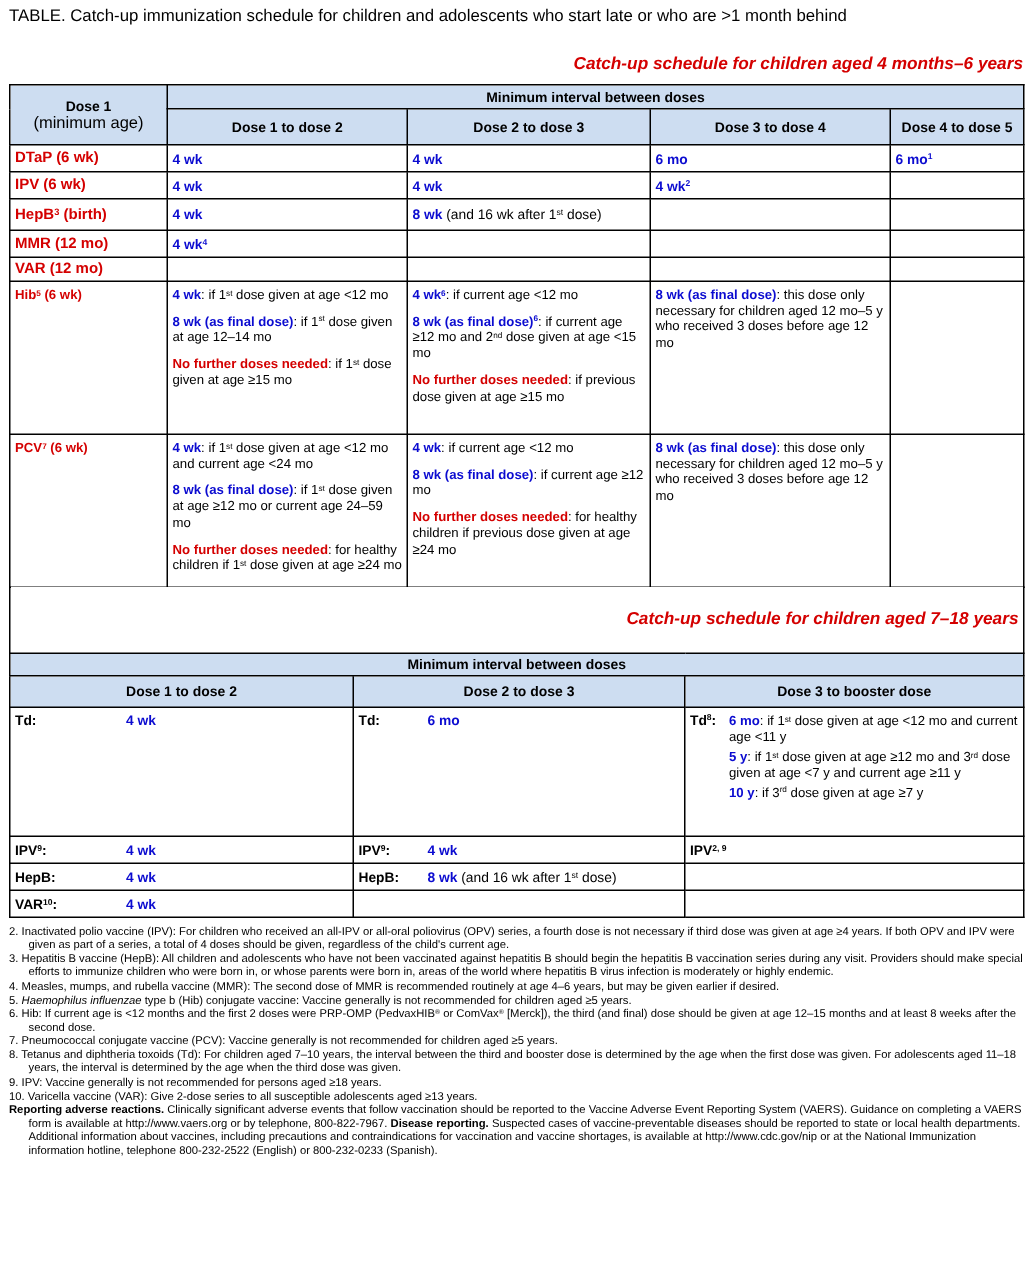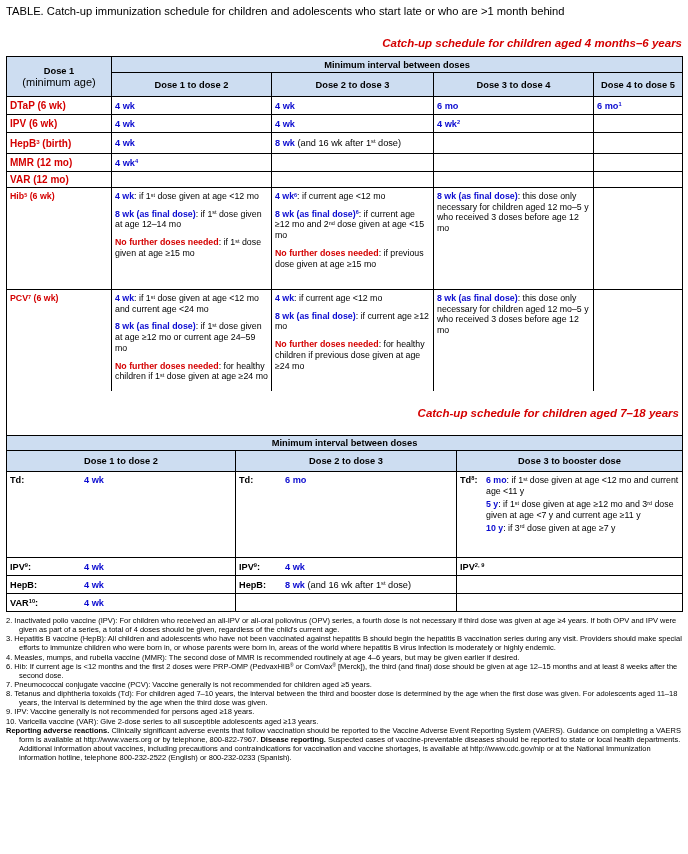--- a/index.html
+++ b/index.html
@@ -321,20 +321,23 @@
     <div class="fn">
         <div class="para"><span>2. Inactivated polio vaccine (IPV): For children who received an all-IPV or all-oral poliovirus (OPV) series, a fourth dose is not necessary if third dose was given at age ≥4 years. If both OPV and IPV were given as part of a series, a total of 4 doses should be given, regardless of the child's current age.</span></div>
       </div>
     <div class="fn">
         <div class="para"><span>3. Hepatitis B vaccine (HepB): All children and adolescents who have not been vaccinated against hepatitis B should begin the hepatitis B vaccination series during any visit. Providers should make special efforts to immunize children who were born in, or whose parents were born in, areas of the world where hepatitis B virus infection is moderately or highly endemic.</span></div>
       </div>
     <div class="fn">
         <div class="para"><span>4. Measles, mumps, and rubella vaccine (MMR): The second dose of MMR is recommended routinely at age 4–6 years, but may be given earlier if desired.</span></div>
       </div>
     <div class="fn">
+        <div class="para"><span>5. </span><span class="i">Haemophilus influenzae</span><span> type b (Hib) conjugate vaccine: Vaccine generally is not recommended for children aged ≥5 years.</span></div>
+      </div>
+    <div class="fn">
         <div class="para"><span>6. Hib: If current age is &lt;12 months and the first 2 doses were PRP-OMP (PedvaxHIB</span><span class="sup">®</span><span> or ComVax</span><span class="sup">®</span><span> [Merck]), the third (and final) dose should be given at age 12–15 months and at least 8 weeks after the second dose.</span></div>
       </div>
     <div class="fn">
         <div class="para"><span>7. Pneumococcal conjugate vaccine (PCV): Vaccine generally is not recommended for children aged ≥5 years.</span></div>
       </div>
     <div class="fn">
         <div class="para"><span>8. Tetanus and diphtheria toxoids (Td): For children aged 7–10 years, the interval between the third and booster dose is determined by the age when the first dose was given. For adolescents aged 11–18 years, the interval is determined by the age when the third dose was given.</span></div>
       </div>
     <div class="fn">
         <div class="para"><span>9. IPV: Vaccine generally is not recommended for persons aged ≥18 years.</span></div>

